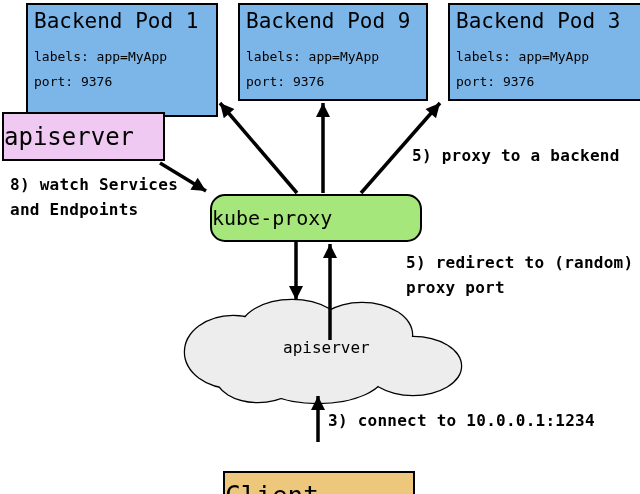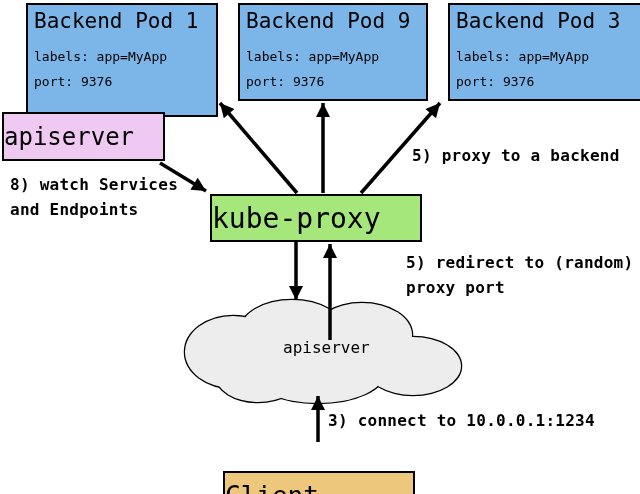--- a/index.html
+++ b/index.html
@@ -33,21 +33,21 @@
     background:var(--pod-fill);
     padding:2px 6px;
   }
   .pod-title{font-size:21px;line-height:27px;margin:1px 0 9px;white-space:nowrap;}
   .pod-line{font-size:13px;line-height:25px;white-space:nowrap;}
   .label-box{
     display:flex;align-items:center;
     white-space:nowrap;
   }
   .apiserver{background:var(--apiserver-fill);font-size:24px;}
-  .kube-proxy{background:var(--kube-proxy-fill);font-size:28px;}
+  .kube-proxy{background:var(--kube-proxy-fill);font-size:20px;border-radius:15px;}
   .client{background:var(--client-fill);font-size:26px;margin-top:28px;}
   .step{
     position:absolute;z-index:3;
     font-size:16px;font-weight:bold;
     line-height:25px;letter-spacing:0.25px;
     white-space:pre-line;
   }
   .cloud-label{
     position:absolute;z-index:3;
     font-size:16px;line-height:20px;

